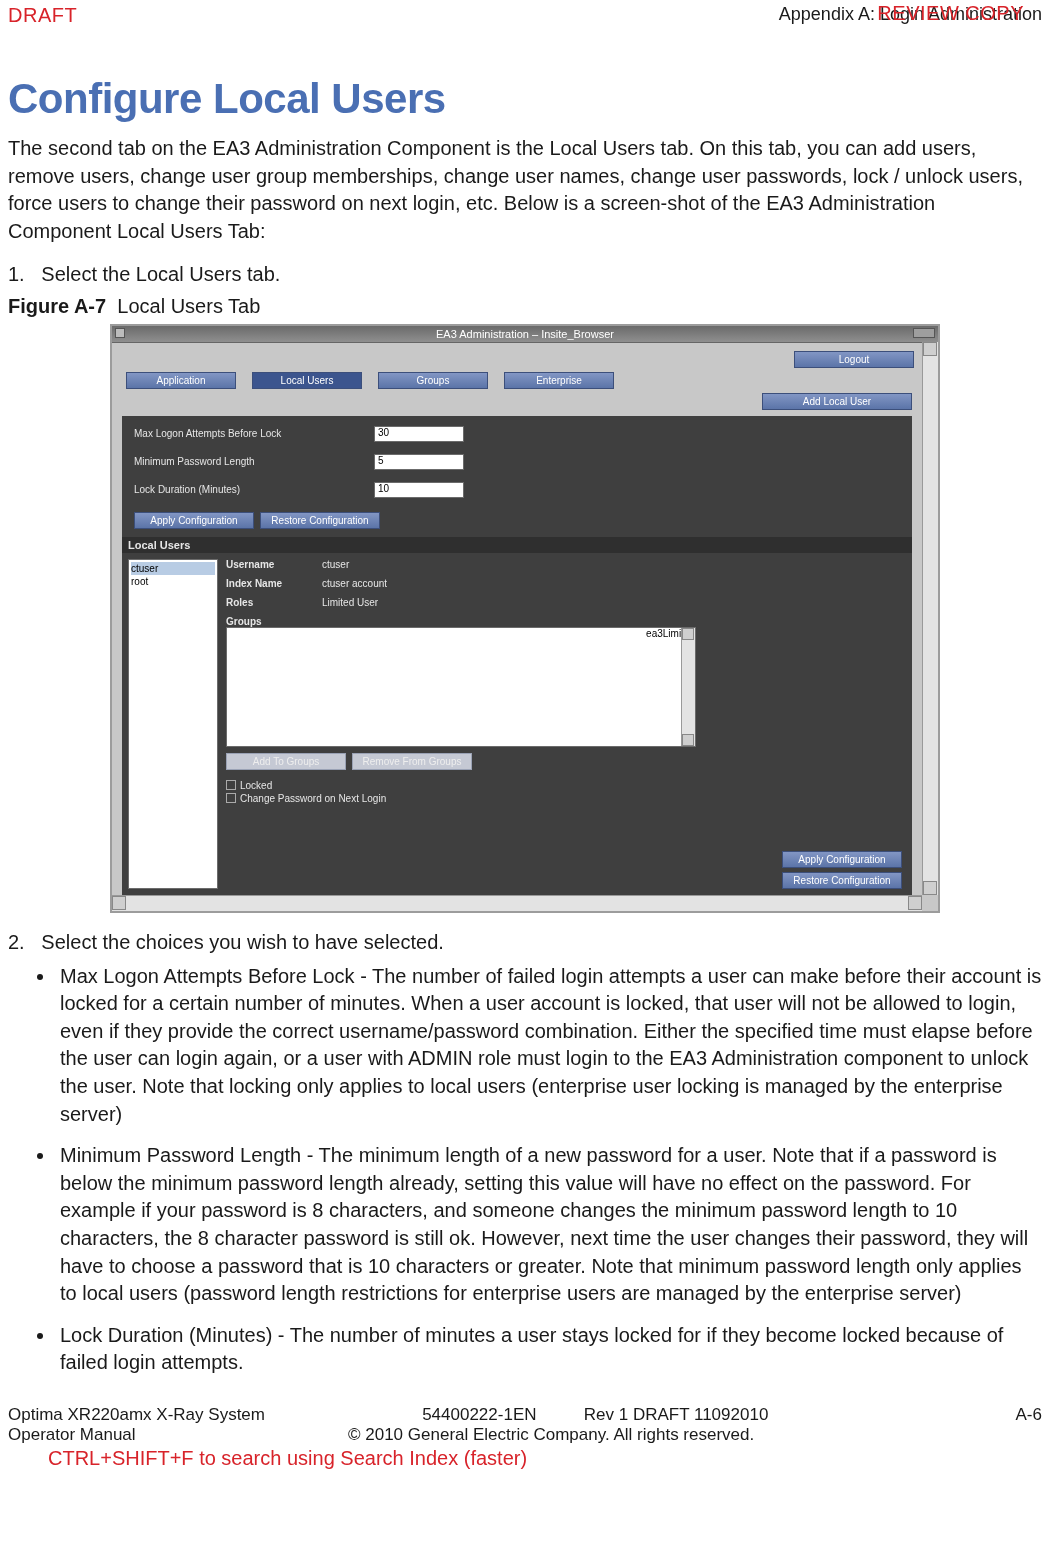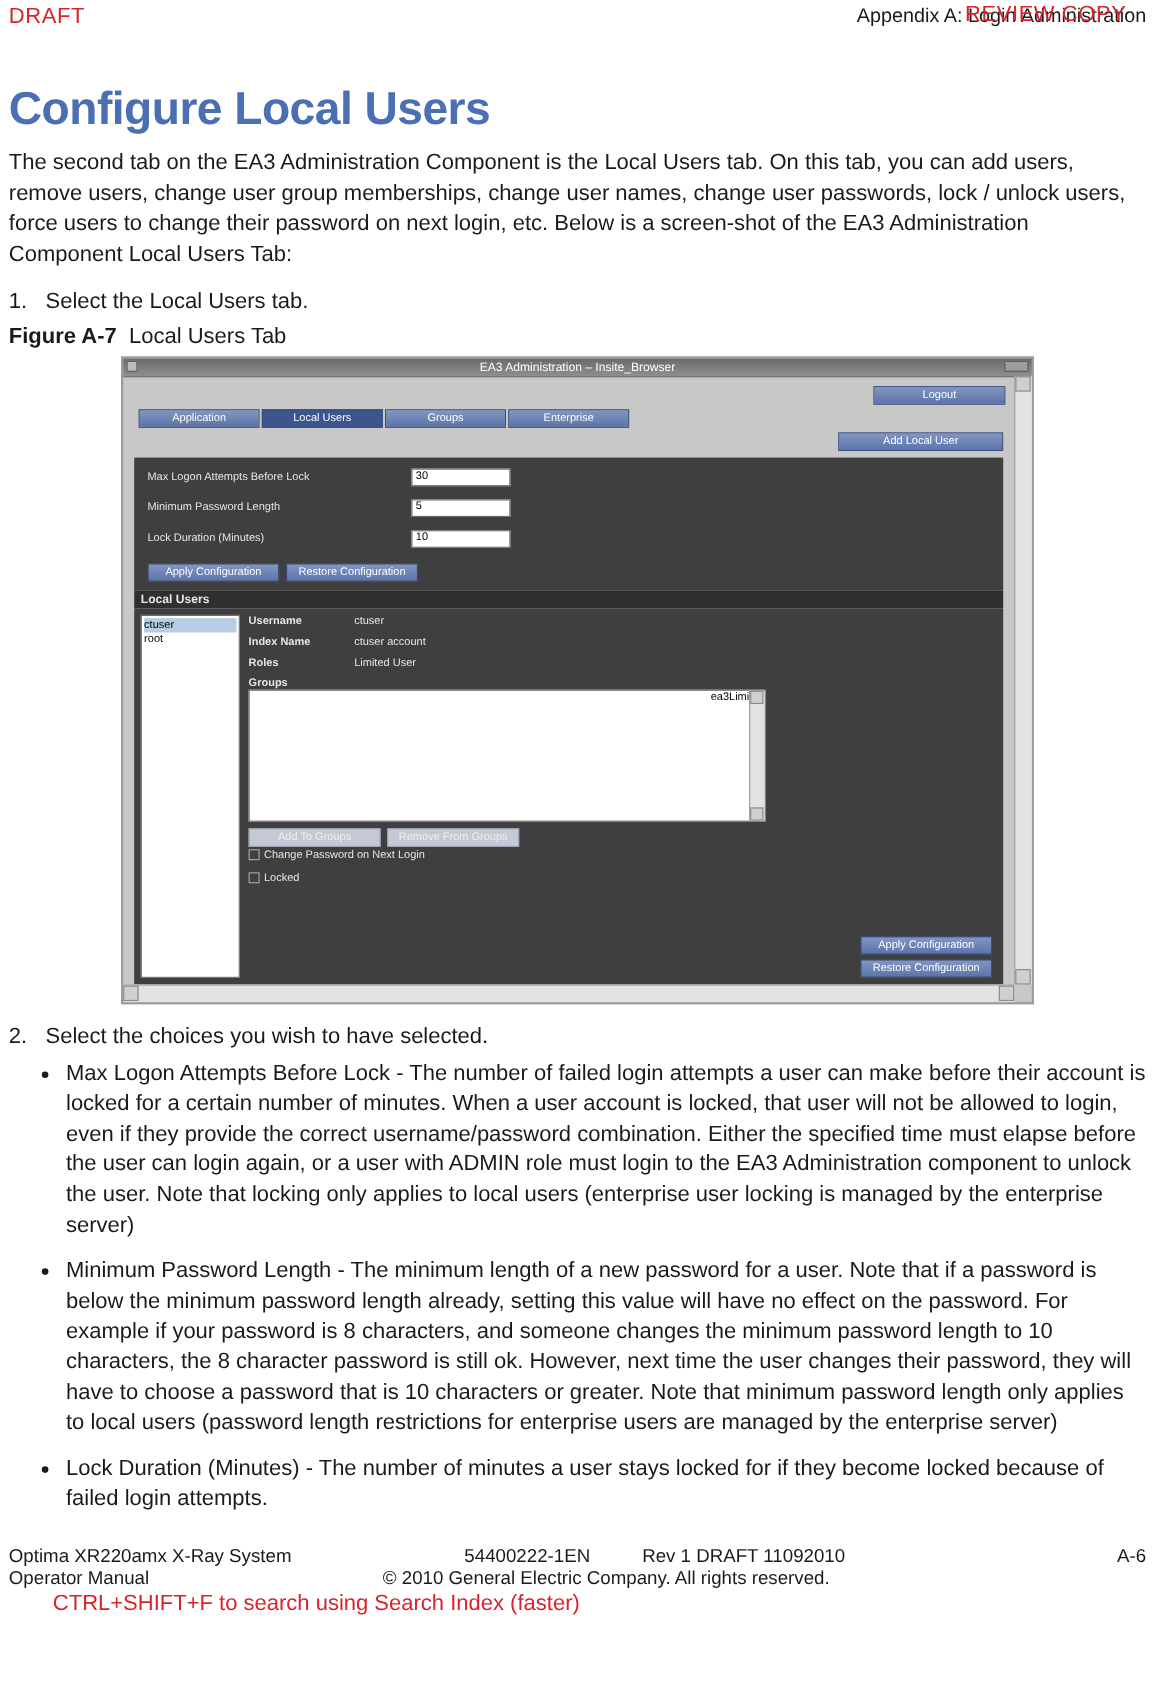--- a/index.html
+++ b/index.html
@@ -31,21 +31,21 @@
   .scroll-bottom .arrow.left { left: 0; }
   .scroll-bottom .arrow.right { right: 0; }
   .shot-body { margin: 0 16px 16px 0; }
 
   .gbtn { background: linear-gradient(#8296c4,#5b74a8); color: #fff; border: 1px solid #3c4f7b; font-size: 10px; padding: 2px 6px; display: inline-flex; align-items: center; justify-content: center; min-height: 16px; }
   .gbtn.wide { width: 120px; }
   .gbtn.wider { width: 150px; }
   .gbtn.dis { background: #c5c9d4; color: #eee; border: 1px solid #9aa2b5; }
 
   .toprow { display: flex; justify-content: flex-end; padding: 8px 8px 4px 8px; }
-  .tabs { display: flex; gap: 2px; padding: 0 8px 0 14px; }
+  .tabs { display: flex; gap: 16px; padding: 0 8px 0 14px; }
   .tab { background: linear-gradient(#8296c4,#5b74a8); color: #fff; font-size: 10px; border: 1px solid #3c4f7b; padding: 2px 0; width: 110px; text-align: center; }
   .tab.active { background: #3c558e; }
   .addrow { display: flex; justify-content: flex-end; padding: 4px 10px 6px 10px; }
 
   .darkpanel { background: #3f3f3f; color: #e6e6e6; margin: 0 10px; padding: 10px 12px 8px 12px; }
   .cfgrow { display: flex; align-items: center; margin-bottom: 12px; font-size: 10px; }
   .cfgrow .lbl { width: 240px; }
   .cfgrow .inp { width: 90px; height: 16px; background: #fff; color: #000; border: 1px solid #6b6b6b; padding: 0 3px; }
   .actionrow { display: flex; gap: 6px; padding-top: 2px; }
 
@@ -173,27 +173,27 @@
           <div class="sb">
             <div class="ar up"></div>
             <div class="ar down"></div>
           </div>
         </div>
         <div class="grpbtns">
           <span class="gbtn wide dis">Add To Groups</span>
           <span class="gbtn wide dis">Remove From Groups</span>
         </div>
 
+        <div class="chkrow">
+          <span class="chk"></span>
+          <span>Locked</span>
+        </div>
         <div class="chkrow" style="margin-top:2px;">
           <span class="chk"></span>
           <span>Change Password on Next Login</span>
-        </div>
-        <div class="chkrow">
-          <span class="chk"></span>
-          <span>Locked</span>
         </div>
 
         <div class="lowerright">
           <span class="gbtn wide">Apply Configuration</span>
           <span class="gbtn wide">Restore Configuration</span>
         </div>
       </div>
     </div>
   </div>
 </div>

